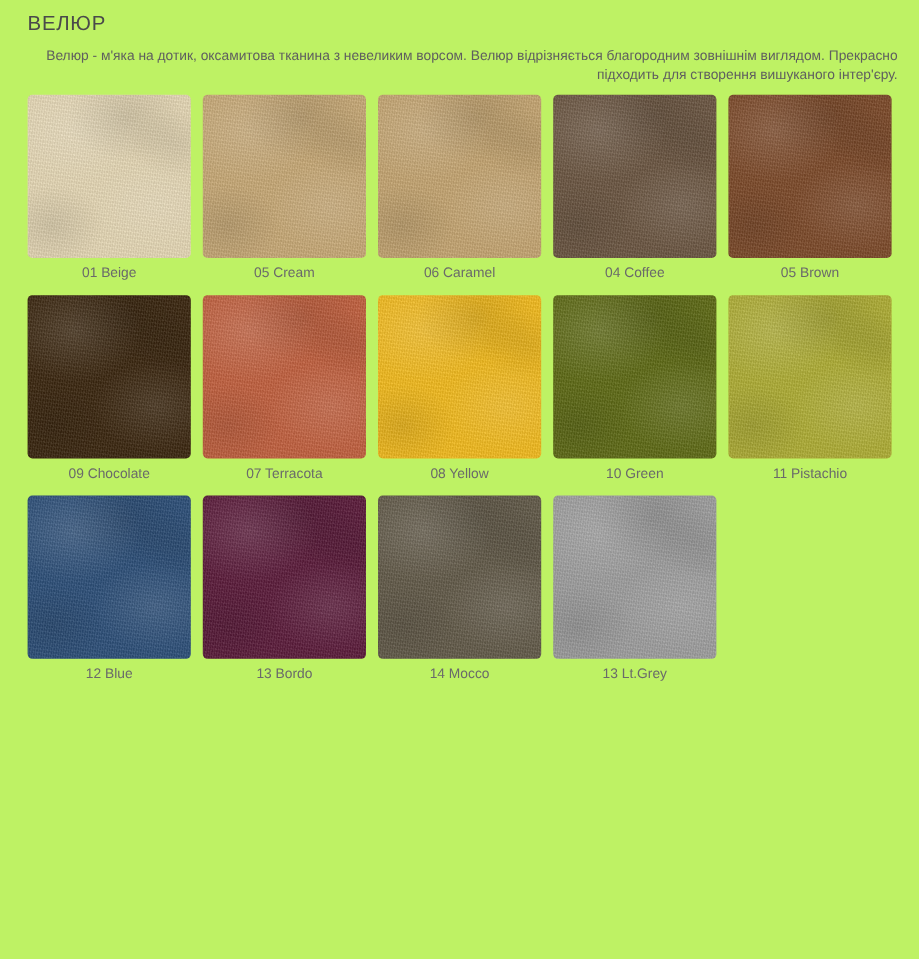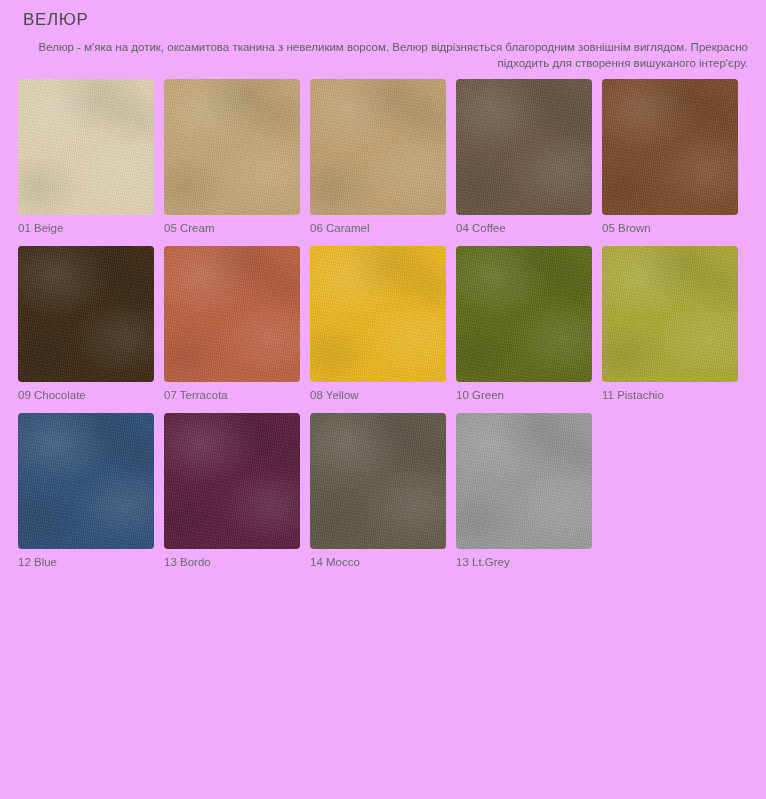--- a/index.html
+++ b/index.html
@@ -11,21 +11,21 @@
     height: 799px;
     background: #f0f0f0;
     font-family: "Liberation Sans", sans-serif;
     overflow: hidden;
   }
   .page {
     width: 766px;
     height: 799px;
     box-sizing: border-box;
     padding: 0 18px;
-    background: #f0abfc;
+    background: #bef264;
   }
   .page-title {
     font-size: 17px;
     font-weight: 400;
     color: #4a4a4a;
     letter-spacing: 0.6px;
     margin: 0;
     padding: 9px 0 0 5px;
     line-height: 22px;
   }
@@ -42,21 +42,21 @@
     display: flex;
     flex-wrap: wrap;
     gap: 0px;
     padding: 8px 0 0 0;
   }
   .swatch-cell {
     width: 146px;
     margin: 0 0 11px 0;
     display: flex;
     flex-direction: column;
-    align-items: flex-start;
+    align-items: center;
   }
   .swatch-img {
     width: 136px;
     height: 136px;
     border-radius: 4px;
     position: relative;
     overflow: hidden;
     background-repeat: repeat;
   }
   

